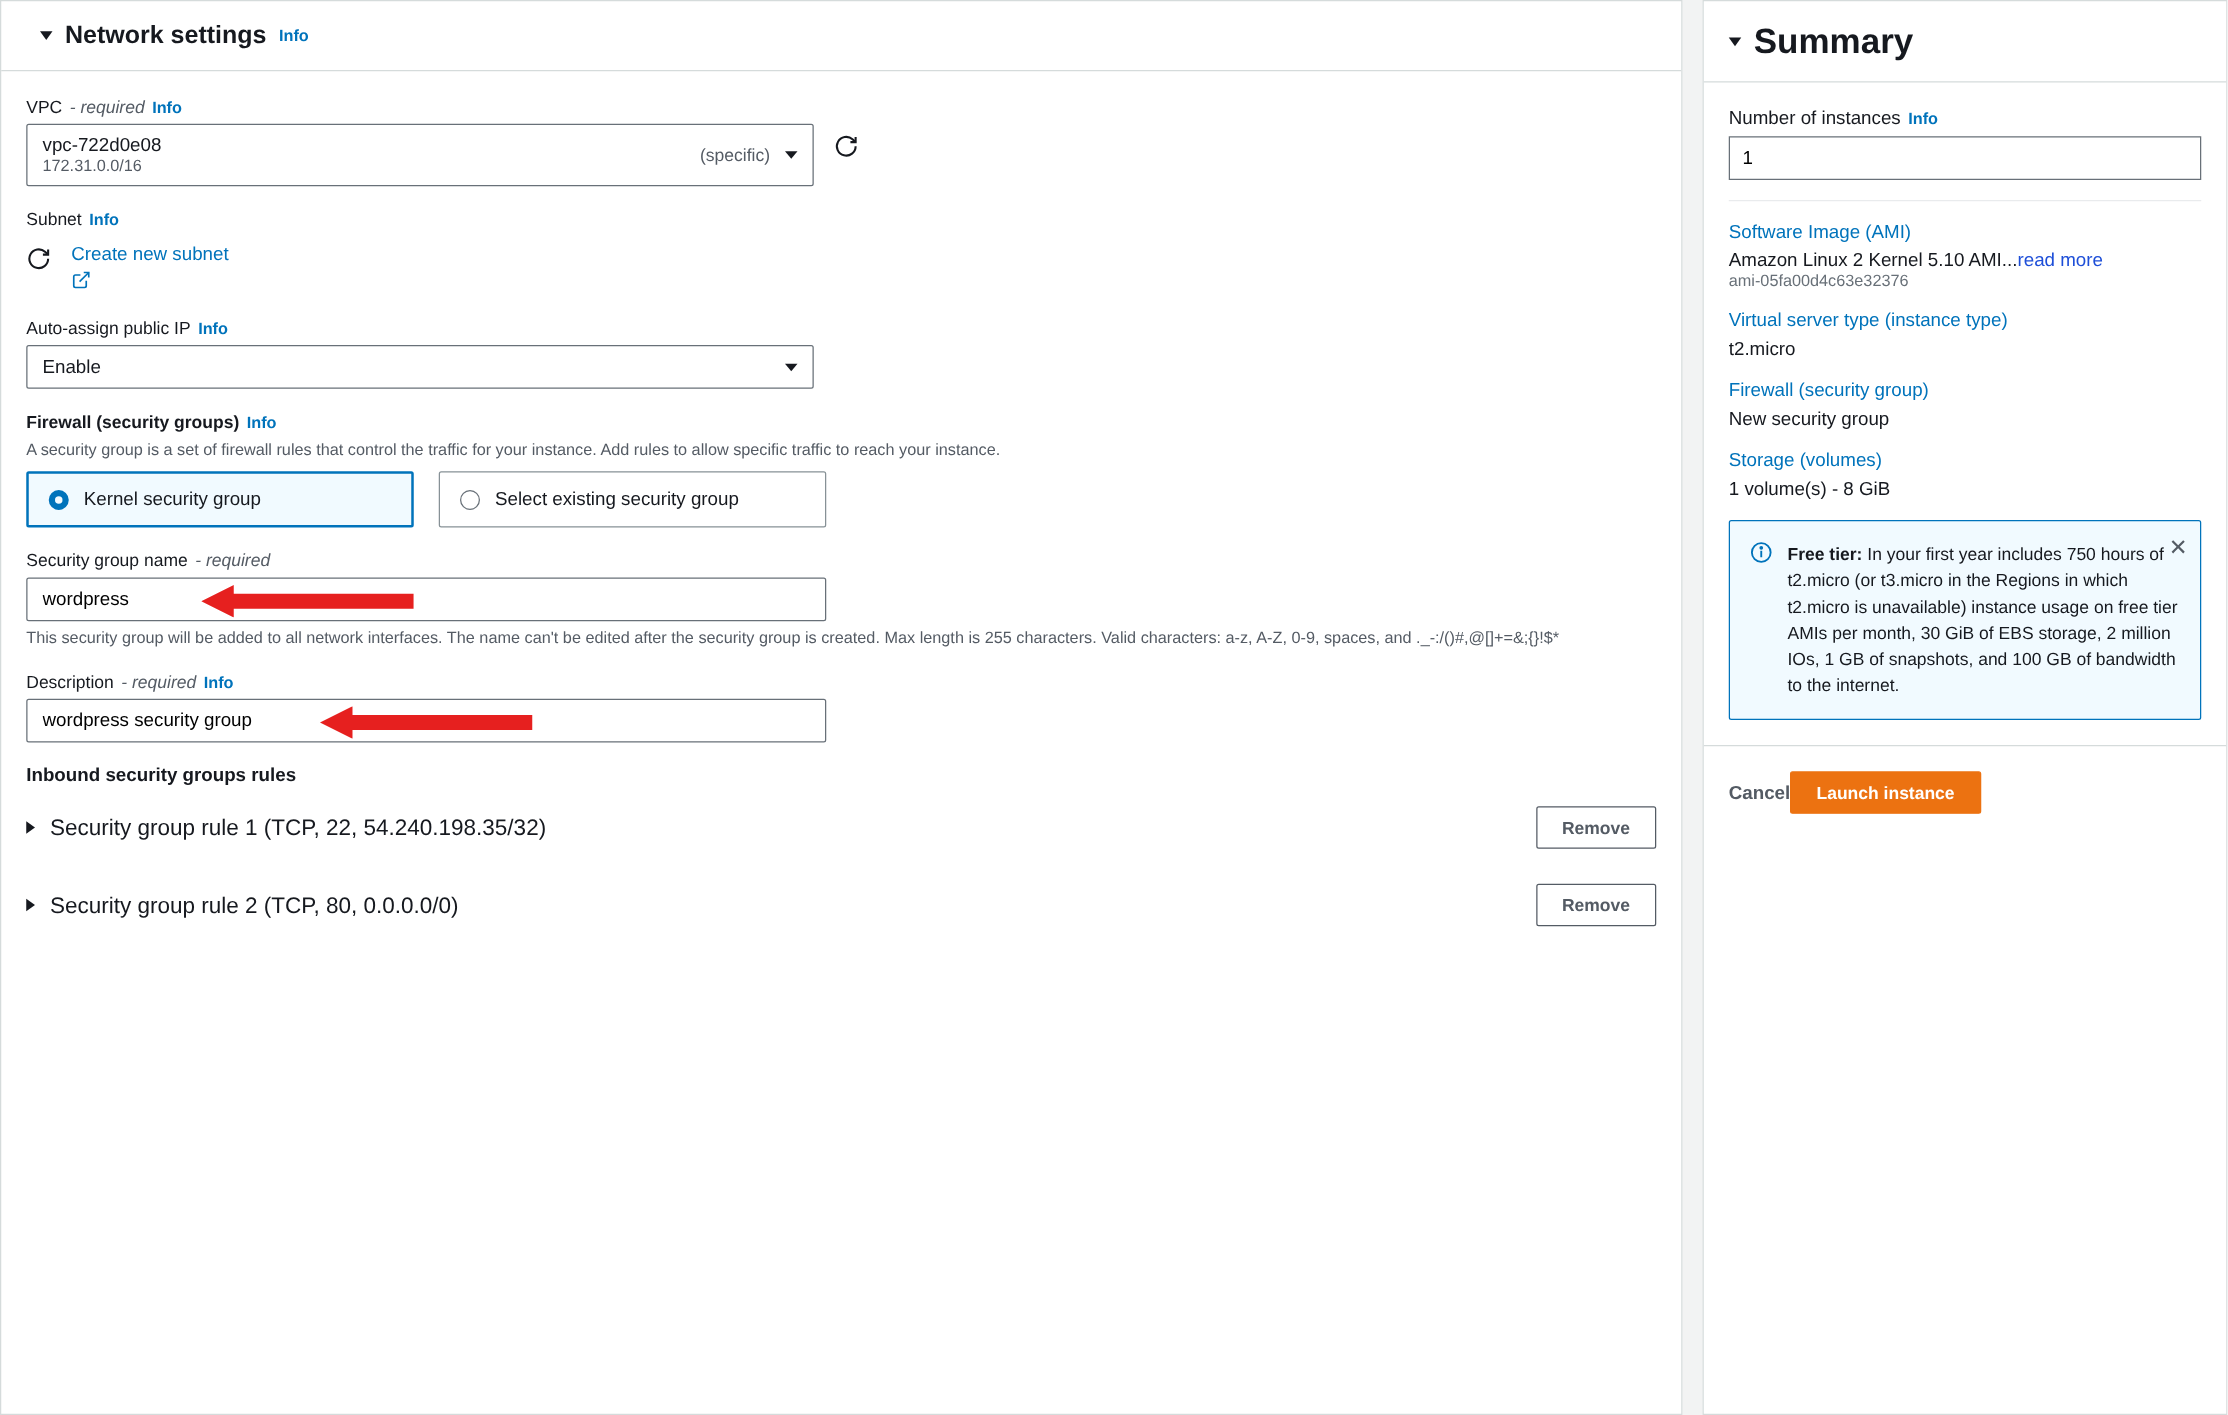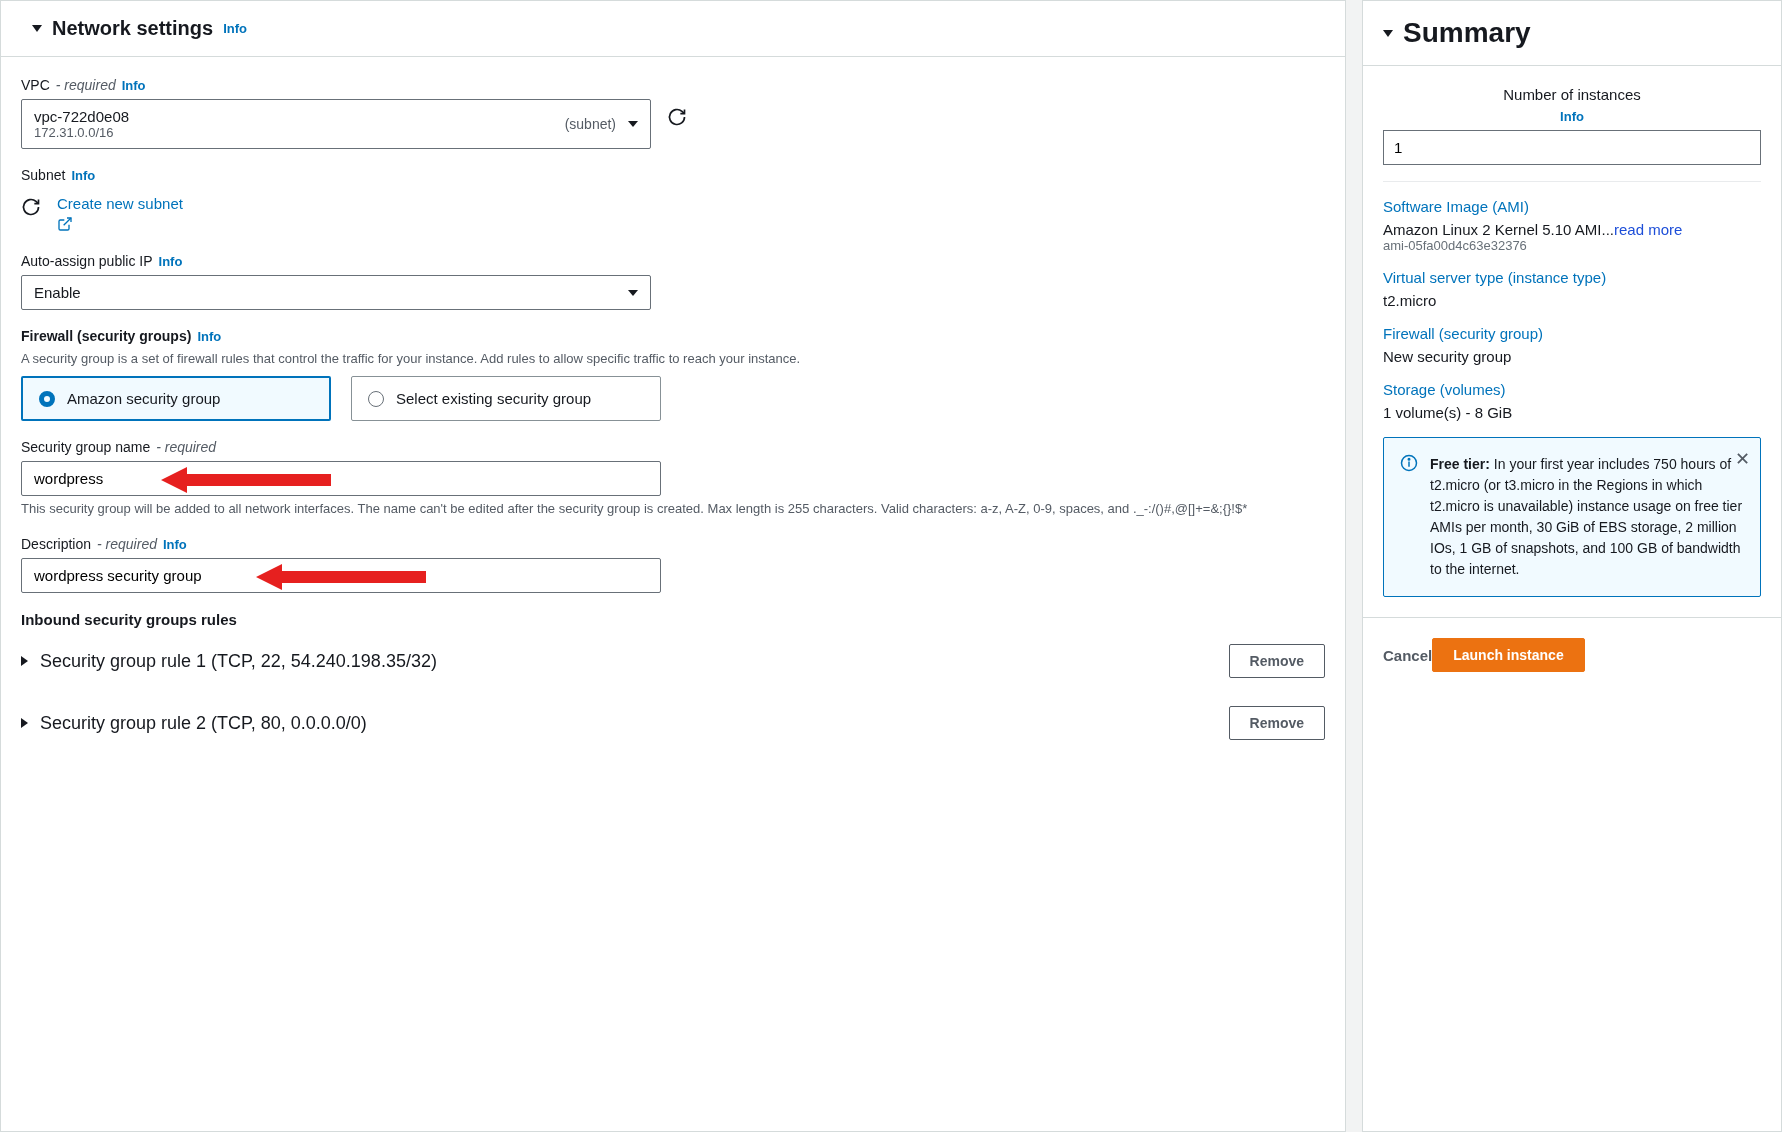--- a/index.html
+++ b/index.html
@@ -212,21 +212,21 @@
       padding: 16px 20px;
       border-bottom: 1px solid #d5dbdb;
       display: flex; align-items: center; gap: 10px;
     }
     .summary-body {
       padding: 20px;
     }
     .summary-label {
       font-size: 15px;
       margin-bottom: 6px;
-      display: flex; gap: 6px; align-items: center; flex-direction: column;
+      display: flex; gap: 6px; align-items: center;
     }
     .num-input {
       width: 100%;
       border: 1px solid #687078;
       padding: 8px 10px;
       font-size: 15px;
       font-family: inherit;
     }
     .summary-divider {
       border-top: 1px solid #e9ebed;
@@ -302,21 +302,21 @@
         <span>VPC</span>
         <span class="italic">- required</span>
         <span class="info-link">Info</span>
       </div>
       <div class="input-row">
         <div class="select-box narrow">
           <div class="select-content">
             <span class="select-main">vpc-722d0e08</span>
             <span class="select-sub">172.31.0.0/16</span>
           </div>
-          <span class="select-default">(subnet)</span>
+          <span class="select-default">(specific)</span>
           <span class="caret-small"></span>
         </div>
         <span class="refresh-icon">
           <svg viewBox="0 0 24 24" fill="none" stroke="#16191f" stroke-width="2">
               <path d="M21 12a9 9 0 1 1-3-6.7L21 8"></path>
               <path d="M21 3v5h-5"></path>
             </svg>
         </span>
       </div>
     </div>
@@ -359,21 +359,21 @@
 
     <div class="form-group">
       <div class="form-label">
         <span class="sub-label">Firewall (security groups)</span>
         <span class="info-link">Info</span>
       </div>
       <div class="helper-text">A security group is a set of firewall rules that control the traffic for your instance. Add rules to allow specific traffic to reach your instance.</div>
       <div class="radio-row">
         <div class="radio-card selected">
           <span class="radio-circle"></span>
-          <span>Amazon security group</span>
+          <span>Kernel security group</span>
         </div>
         <div class="radio-card">
           <span class="radio-circle"></span>
           <span>Select existing security group</span>
         </div>
       </div>
     </div>
 
     <div class="form-group rel">
       <div class="form-label">

